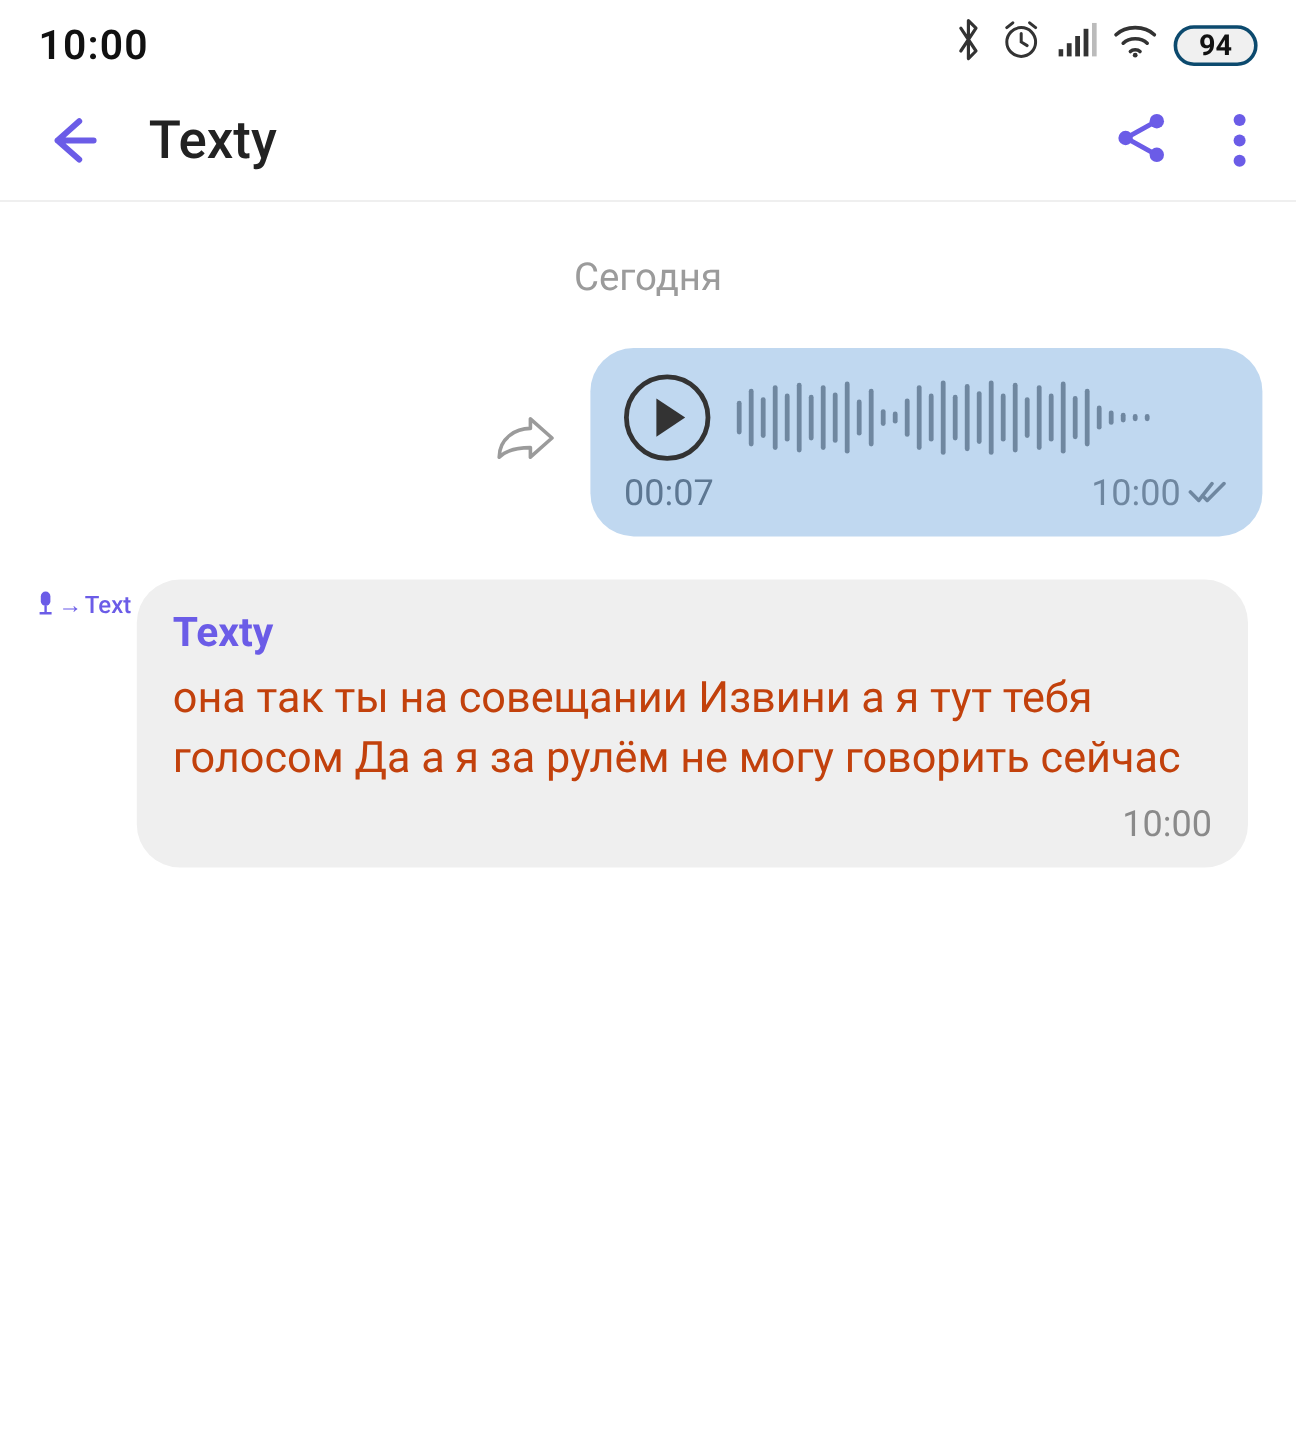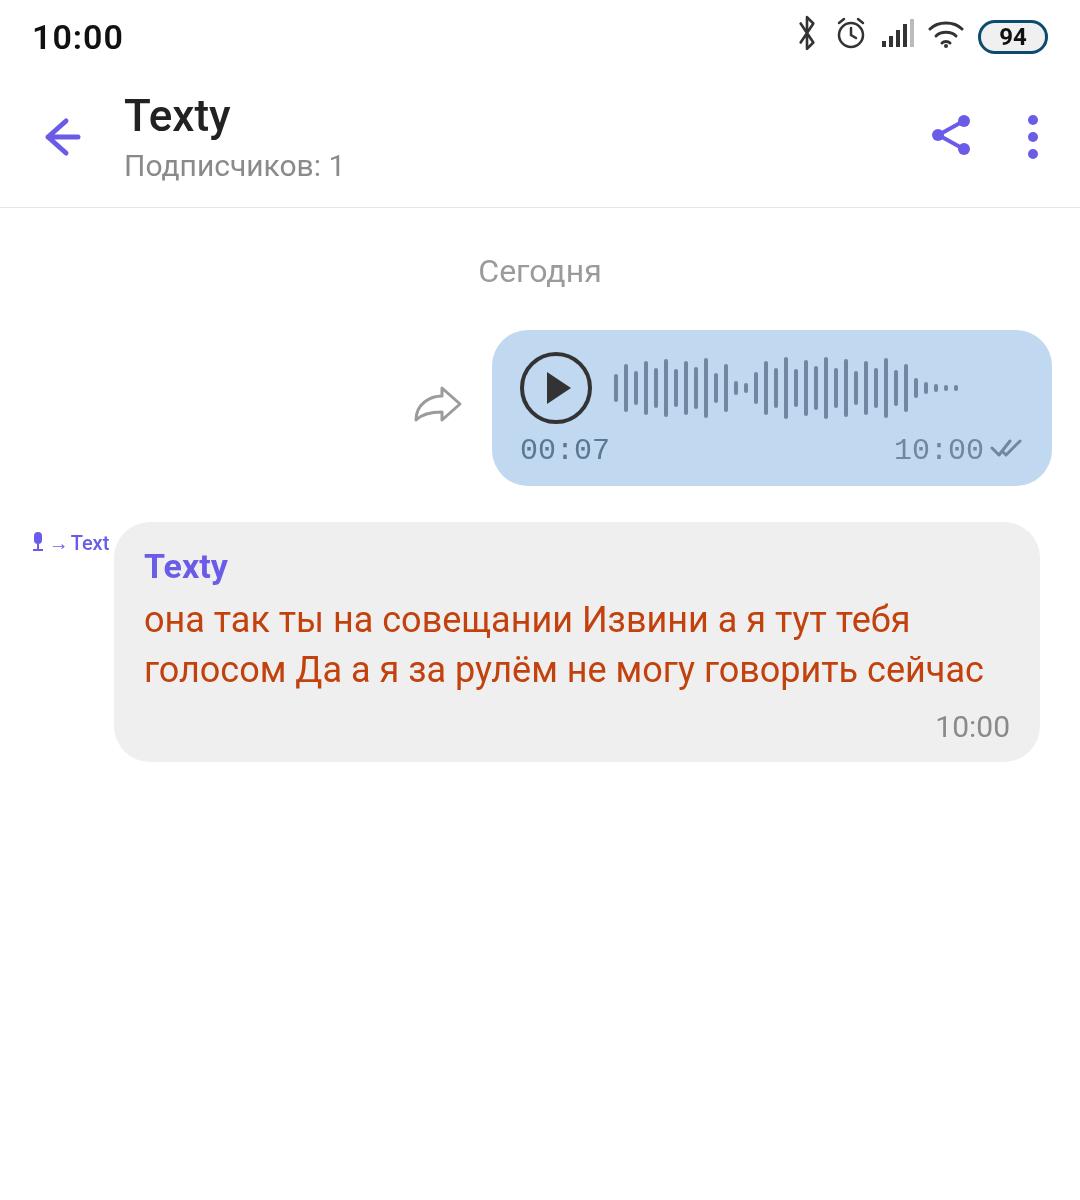--- a/index.html
+++ b/index.html
@@ -96,21 +96,20 @@
     }
     .forward-icon {
       color: #9b9b9b;
       margin-right: 28px;
     }
     .voice-bubble {
       background: #c0d8f0;
       border-radius: 36px;
       width: 560px;
       padding: 22px 28px 18px 28px;
-      font-family: Liberation Mono, monospace;
     }
     .voice-top {
       display: flex;
       align-items: center;
       gap: 22px;
     }
     .play-btn {
       width: 72px; height: 72px;
       border: 4px solid #333;
       border-radius: 50%;
@@ -226,21 +225,20 @@
 </div>
 
 <div class="header">
   <div class="back-btn">
     <svg width="44" height="44" viewBox="0 0 44 44">
         <path d="M28 6 L10 22 L28 38 M10 22 L40 22" stroke="#6b5ce7" stroke-width="5" fill="none" stroke-linecap="round" stroke-linejoin="round"></path>
       </svg>
   </div>
   <div class="title-block">
     <div class="title-text">Texty</div>
-    <div class="subtitle-text">Подписчиков: 1</div>
   </div>
   <div class="header-actions">
     <span>
       <svg width="44" height="44" viewBox="0 0 44 44">
           <circle cx="34" cy="8" r="6" fill="#6b5ce7"></circle>
           <circle cx="8" cy="22" r="6" fill="#6b5ce7"></circle>
           <circle cx="34" cy="36" r="6" fill="#6b5ce7"></circle>
           <path d="M30 10 L12 20 M12 24 L30 34" stroke="#6b5ce7" stroke-width="4"></path>
         </svg>
     </span>

